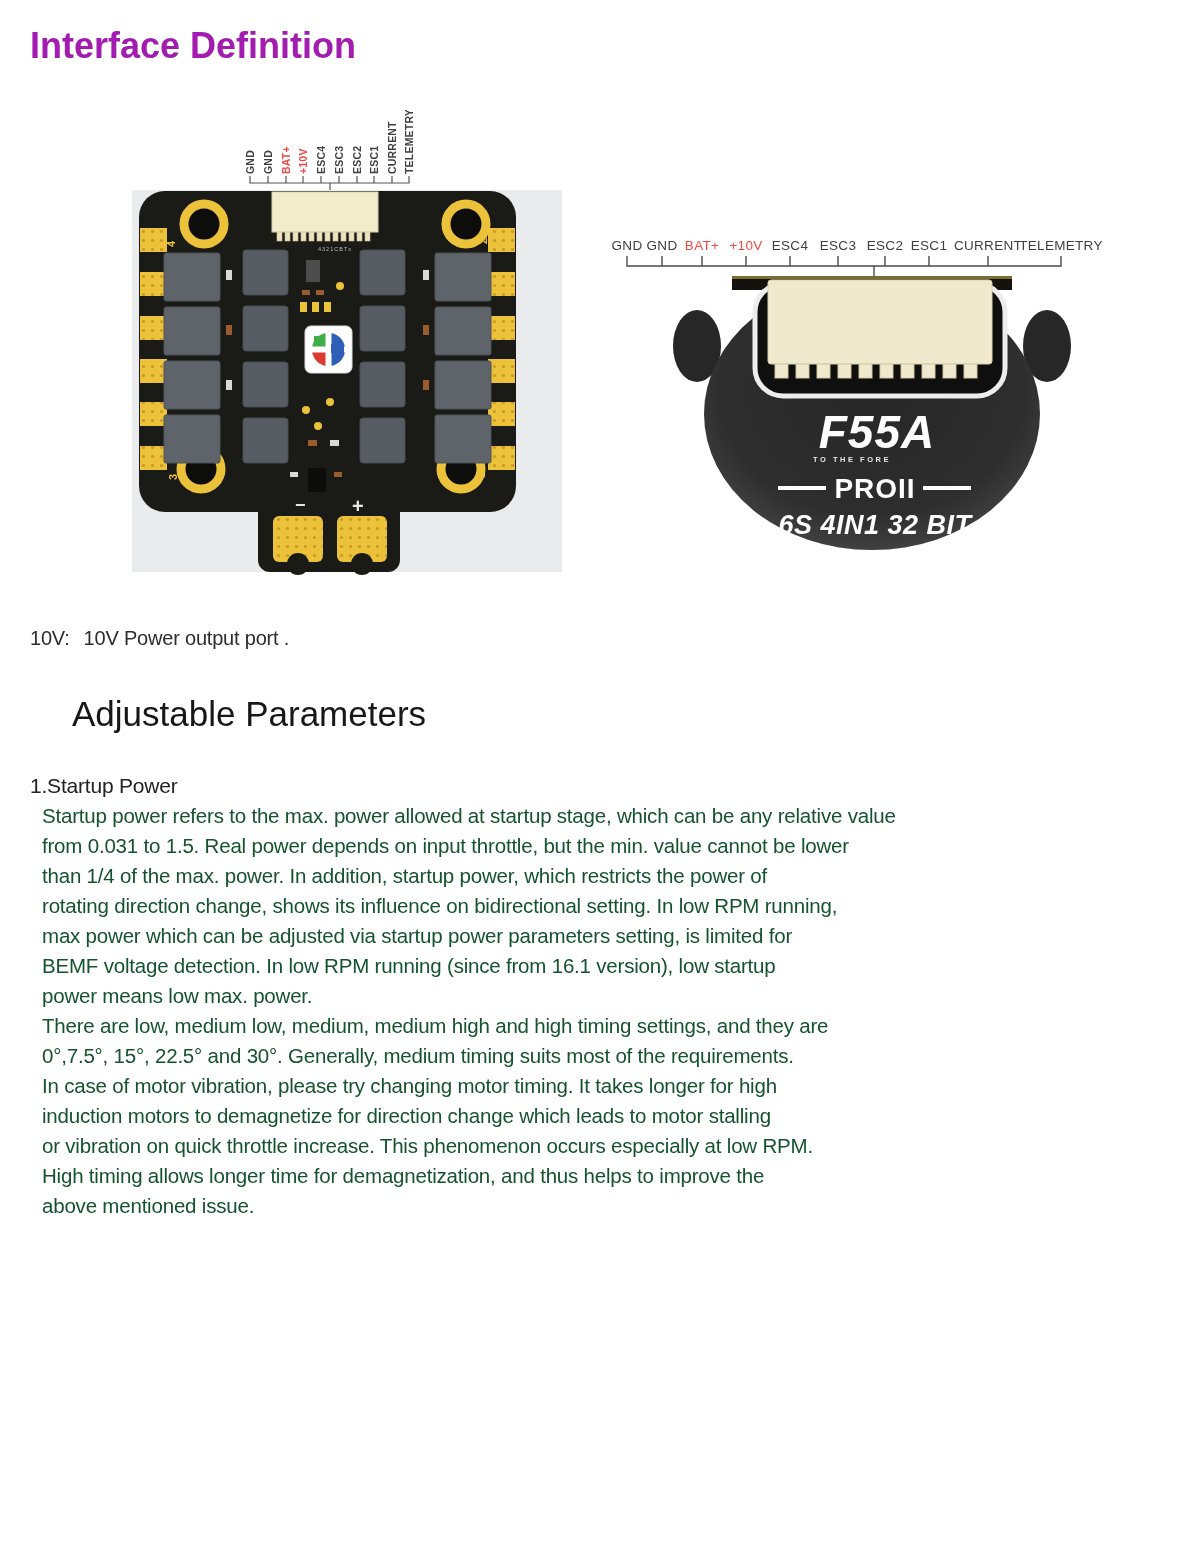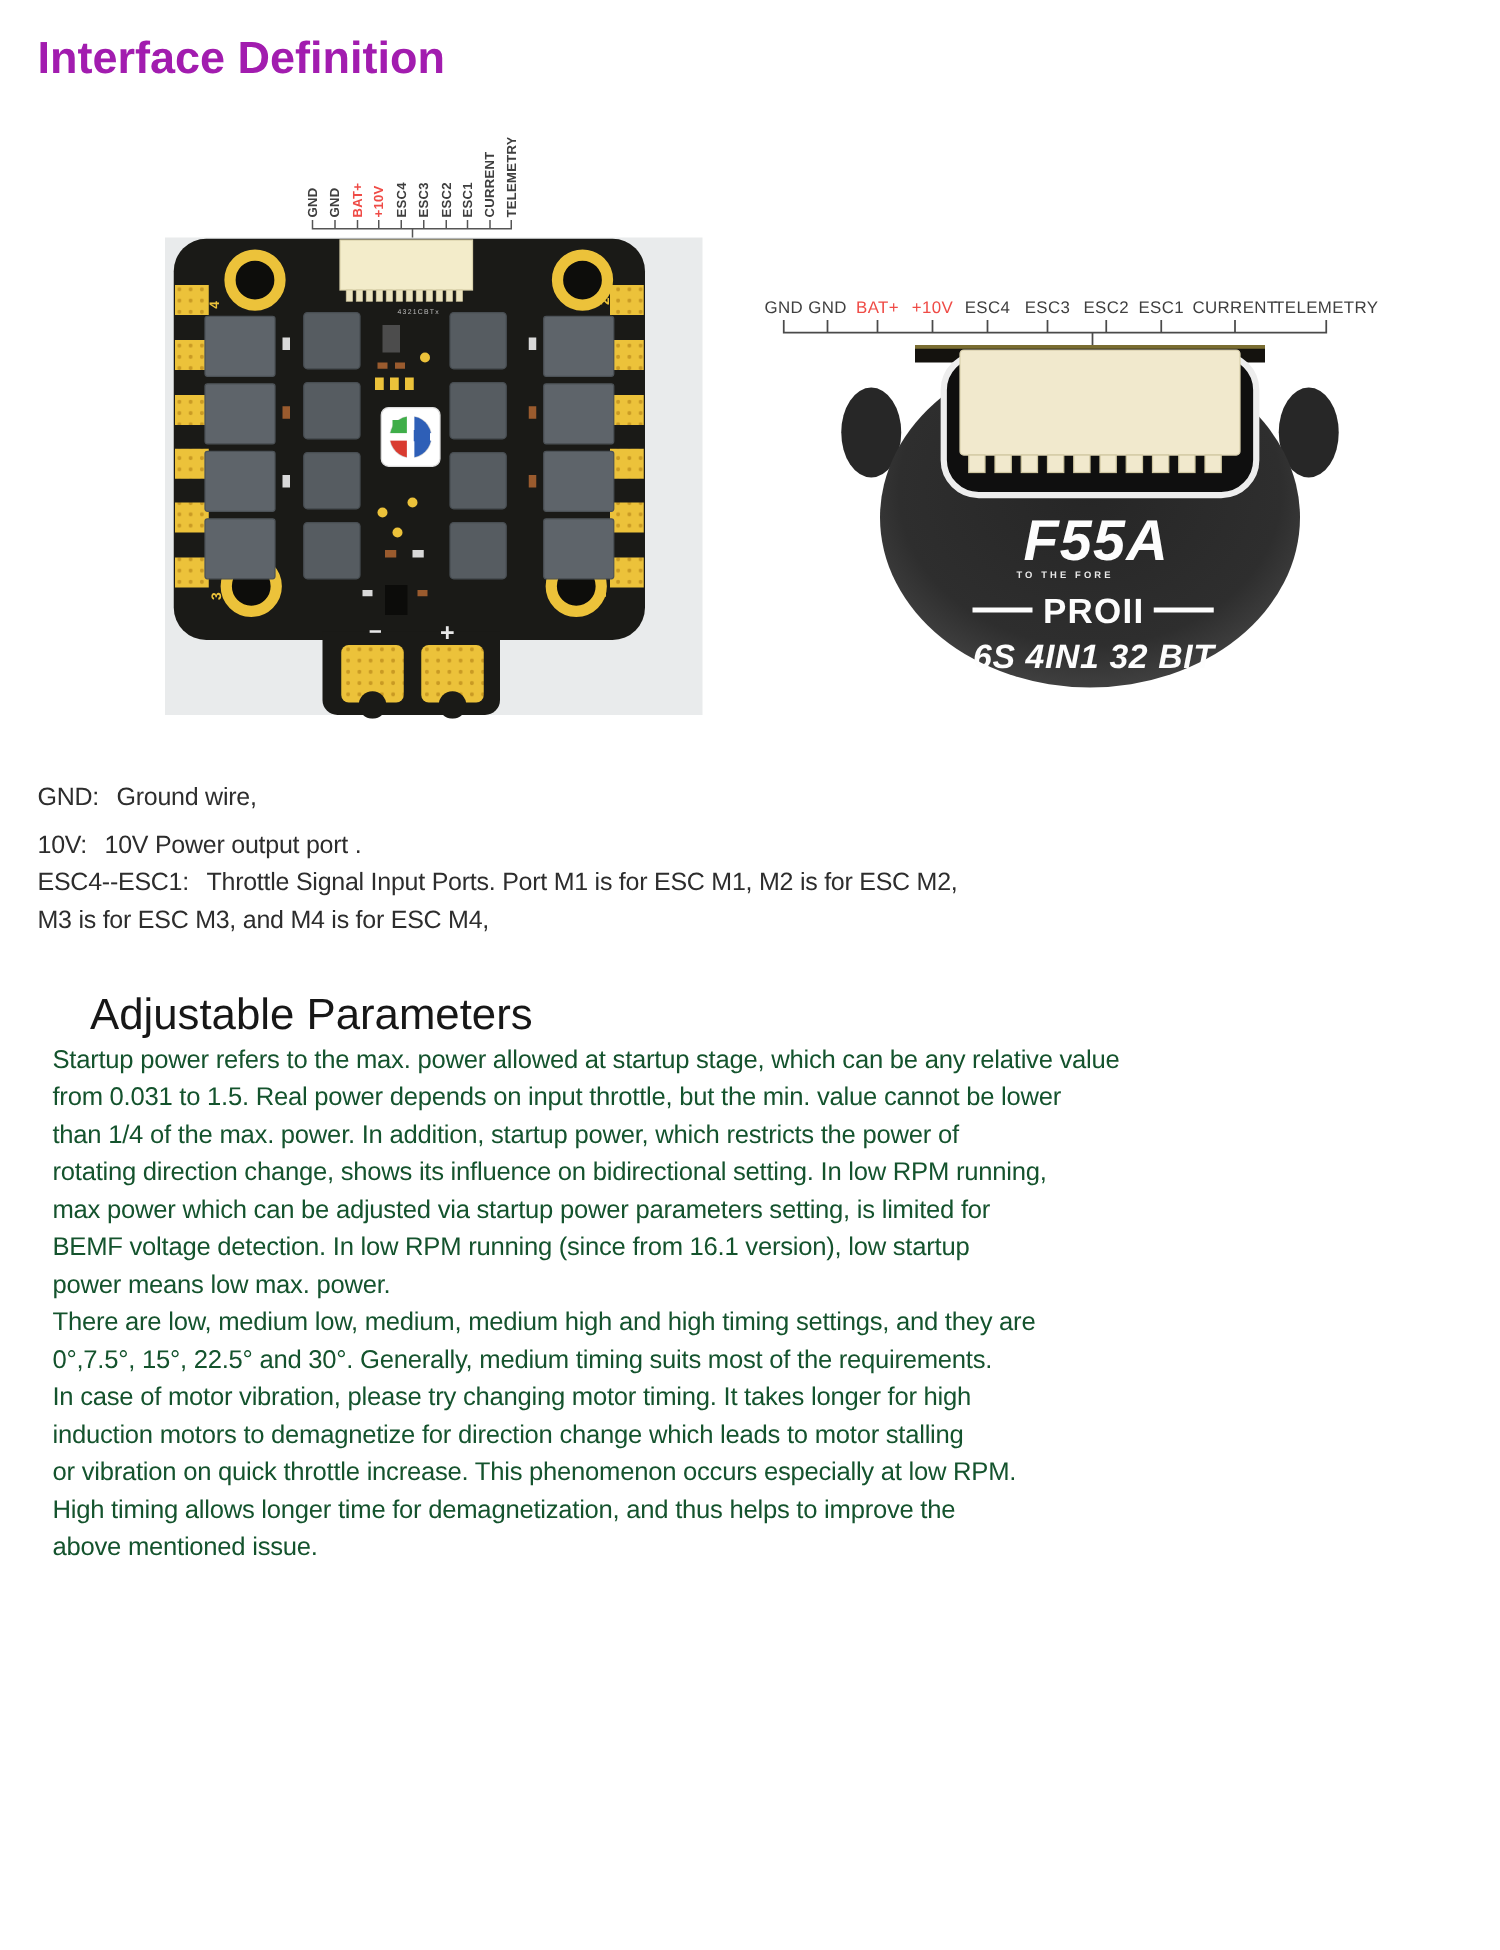--- a/index.html
+++ b/index.html
@@ -245,29 +245,27 @@
         <rect x="318" y="260" width="48" height="4"></rect>
         <text x="270" y="272" text-anchor="middle" font-size="28" font-weight="bold" letter-spacing="1">PROII</text>
         <text x="270" y="308" text-anchor="middle" font-size="27" font-weight="bold" font-style="italic" letter-spacing="0.5">6S 4IN1 32 BIT</text>
         <path d="M185 321 Q 267 336 350 321" stroke="#ffffff" stroke-width="3" fill="none"></path>
       </g>
     </g>
   </svg>
 </div>
 
 <section class="defs">
-  <p class="def"><span class="term">GND:</span><span>Ground wire,</span></p>
   <p class="def gap"><span class="term">10V:</span><span>10V Power output port .</span></p>
-  <p class="def"><span class="term">ESC4--ESC1:</span><span>Throttle Signal Input Ports. Port M1 is for ESC M1, M2 is for ESC M2,
-M3 is for ESC M3, and M4 is for ESC M4,</span></p>
 </section>
 
 <h2 class="section-title">Adjustable Parameters</h2>
 
 <section class="params">
+  <h3 class="param-heading">1.Startup Power</h3>
   <p class="param-body">Startup power refers to the max. power allowed at startup stage, which can be any relative value
 from 0.031 to 1.5. Real power depends on input throttle, but the min. value cannot be lower
 than 1/4 of the max. power. In addition, startup power, which restricts the power of
 rotating direction change, shows its influence on bidirectional setting. In low RPM running,
 max power which can be adjusted via startup power parameters setting, is limited for
 BEMF voltage detection. In low RPM running (since from 16.1 version), low startup
 power means low max. power.</p>
   <p class="param-body">There are low, medium low, medium, medium high and high timing settings, and they are
 0°,7.5°, 15°, 22.5° and 30°. Generally, medium timing suits most of the requirements.
 In case of motor vibration, please try changing motor timing.  It takes longer for high

